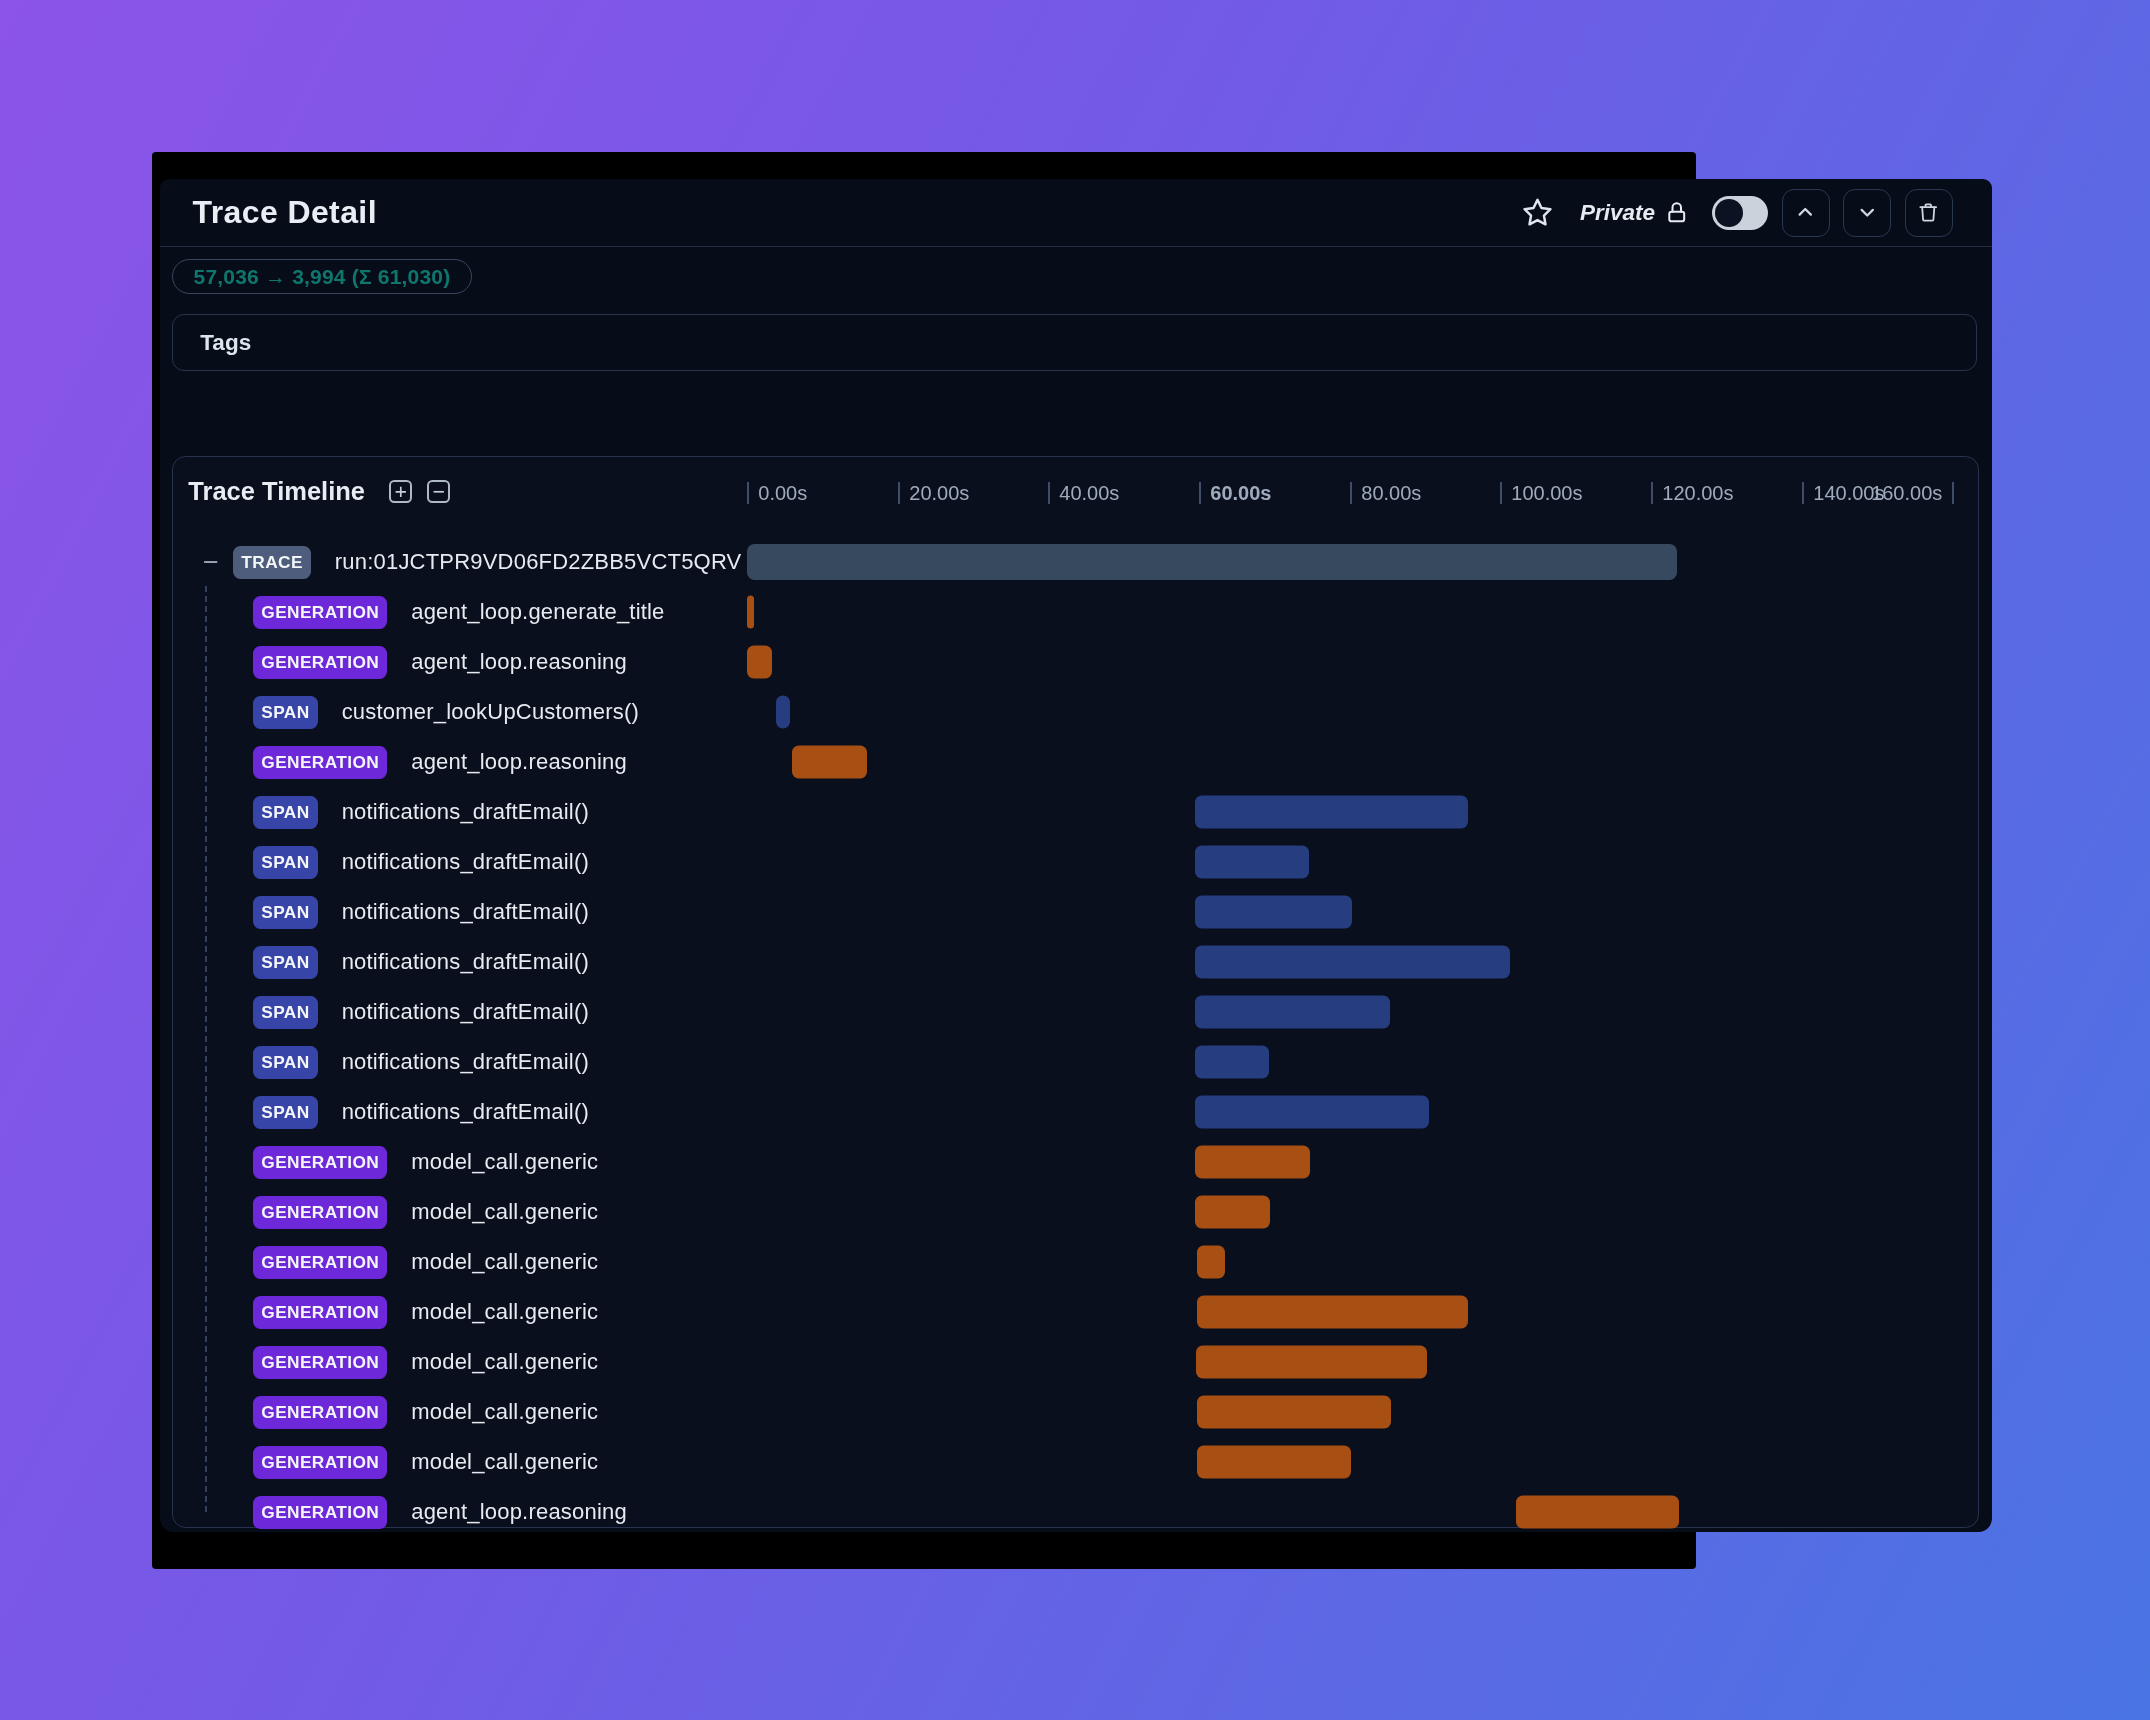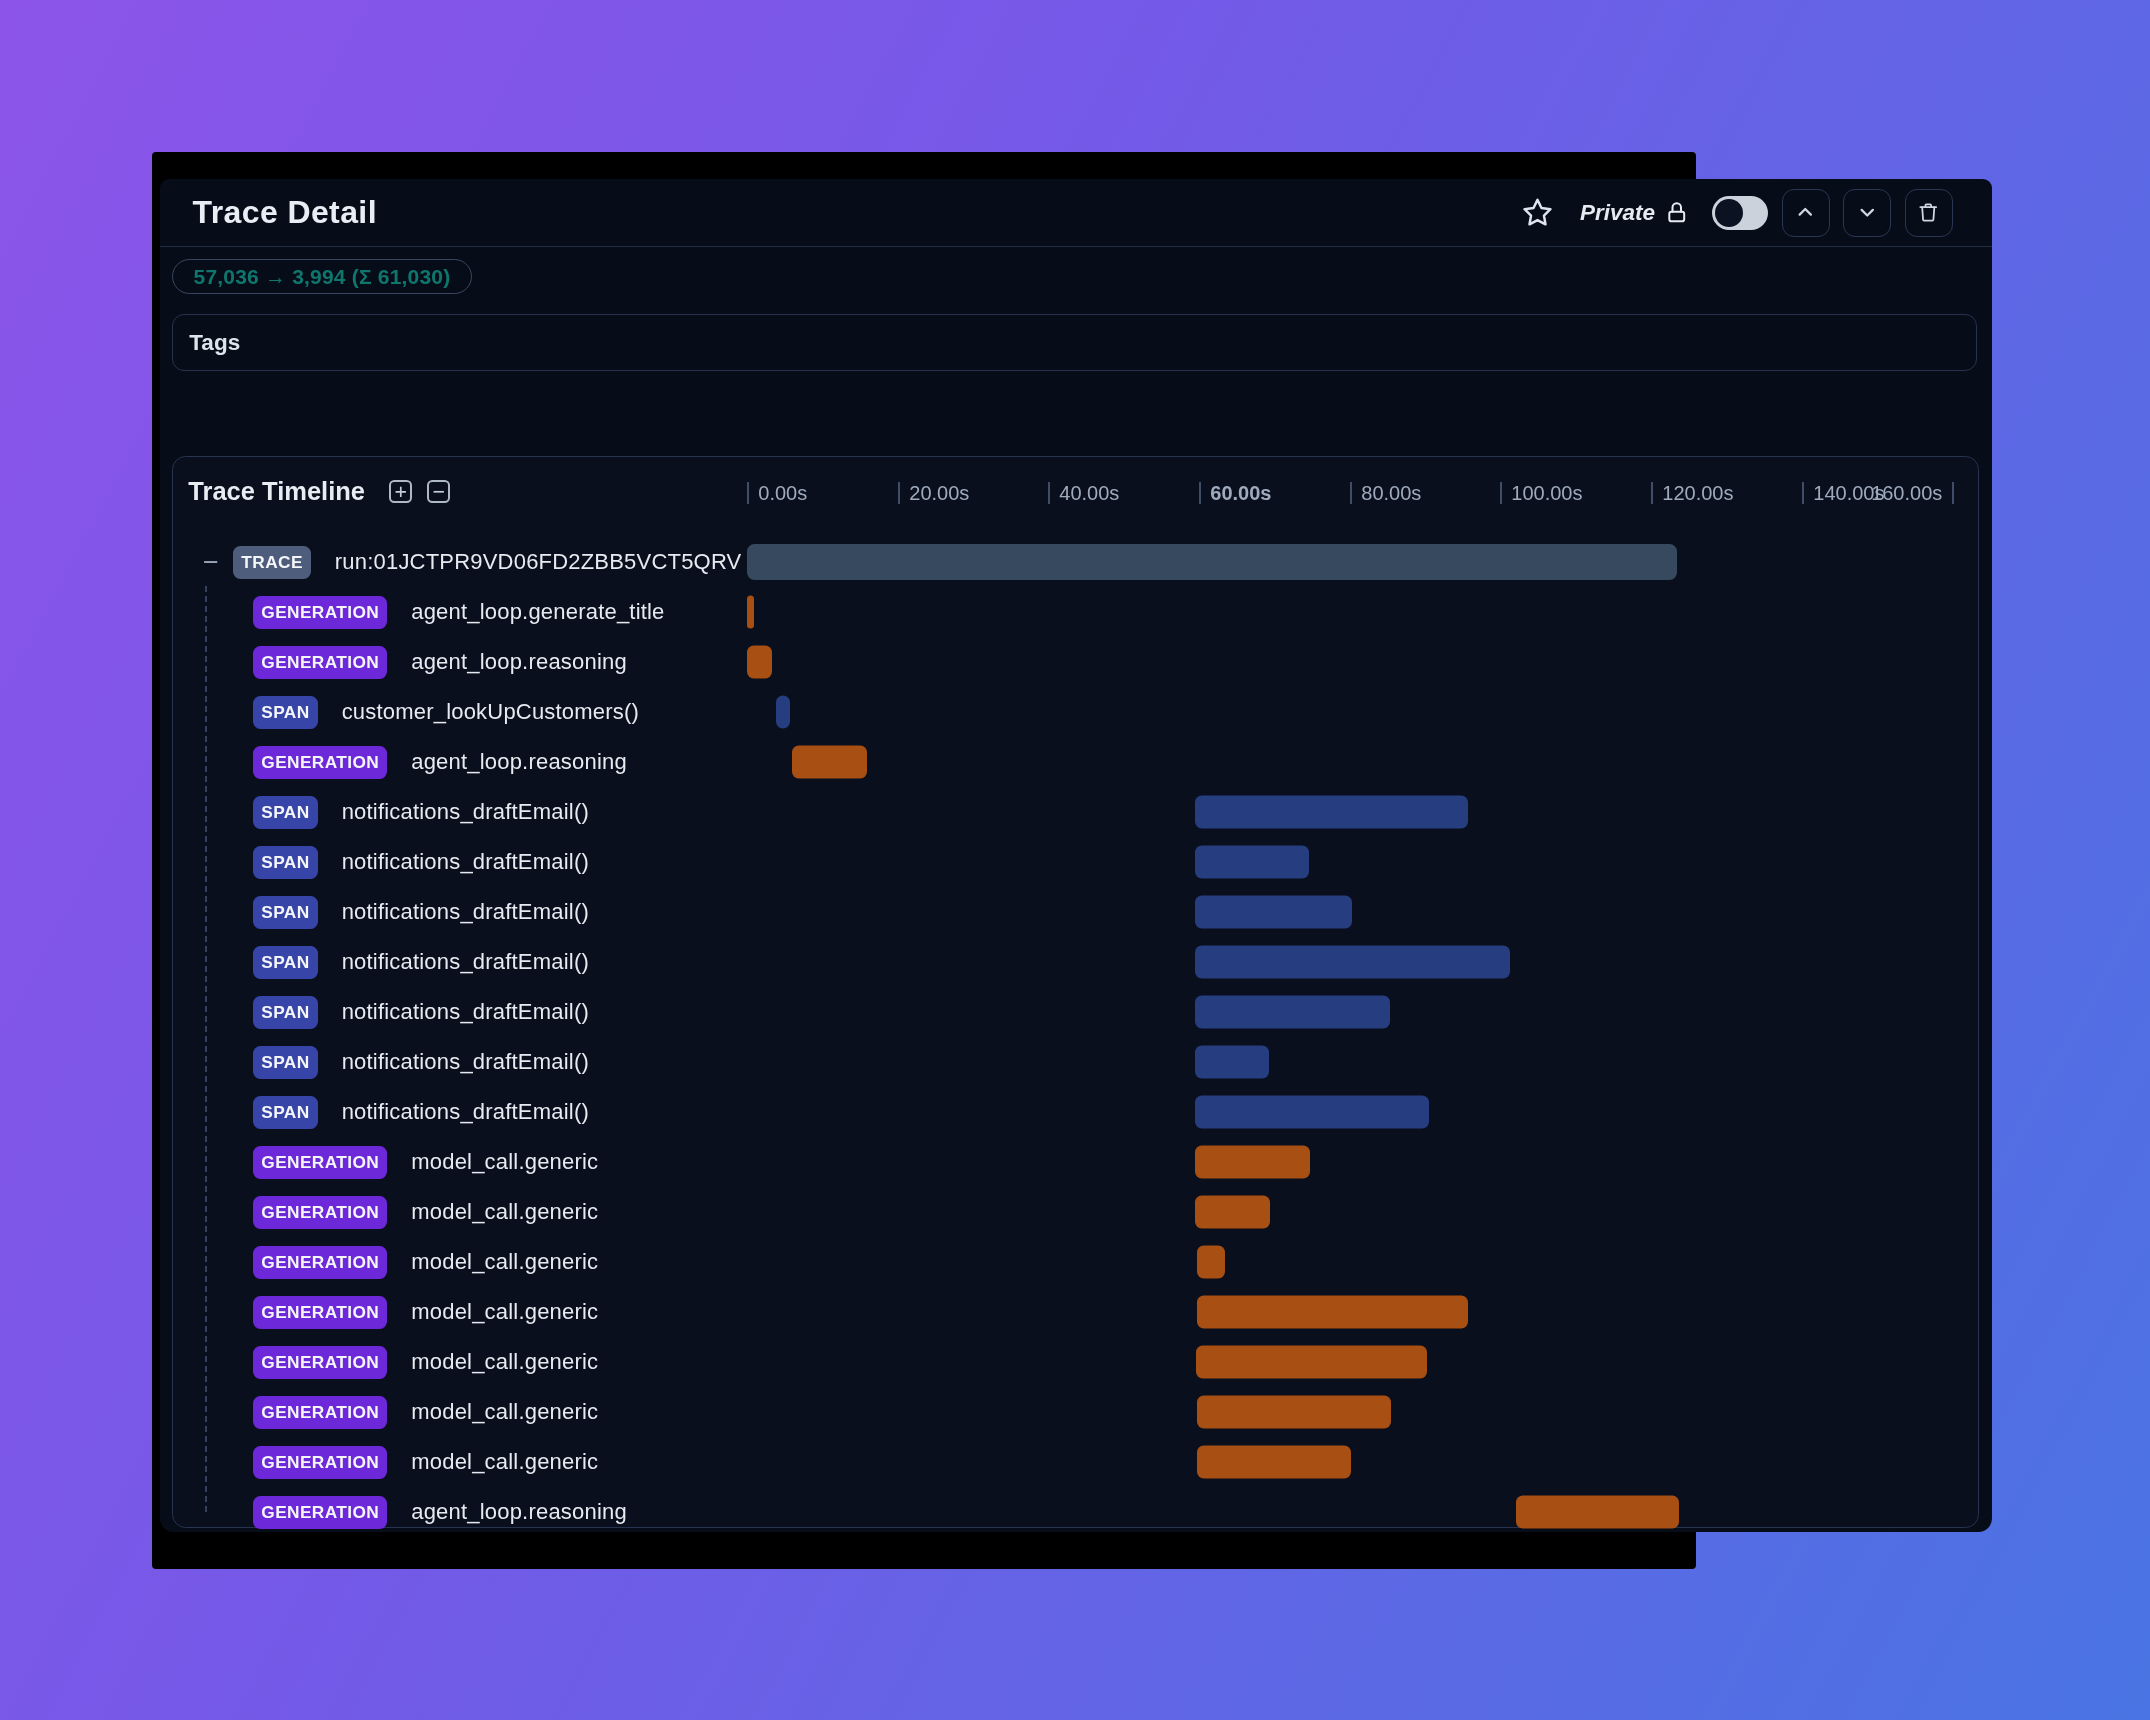--- a/index.html
+++ b/index.html
@@ -46,21 +46,21 @@
   .token-pill {
     position: absolute; left: 12px; top: 80px; height: 35px;
     display: inline-flex; align-items: center; padding: 0 21px;
     border: 1.5px solid #38465f; border-radius: 19.5px;
     color: #0f766e; font-size: 21px; font-weight: 600; letter-spacing: 0.2px;
   }
   
   .tags-box {
     position: absolute; left: 12.8px; top: 135px; width: 1805px; height: 57px;
     border: 1.5px solid #27324d; border-radius: 12px;
-    display: flex; align-items: center; padding-left: 16px; cursor: text;
+    display: flex; align-items: center; padding-left: 27px; cursor: text;
   }
   .tags-box span { font-size: 22.5px; font-weight: 700; color: #dde4ec; }
   
   .tabs { position: absolute; top: 197px; left: 0; width: 100%; height: 40px; border-bottom: 1.5px solid #232d45; }
   .tab {
     position: absolute; bottom: 0; height: 40px; padding: 0 9px;
     display: flex; align-items: center; gap: 9.8px;
     font-size: 22.5px; font-weight: 600; color: #e2e8f0; cursor: pointer;
   }
   .tab svg { color: #c9d2dd; }

